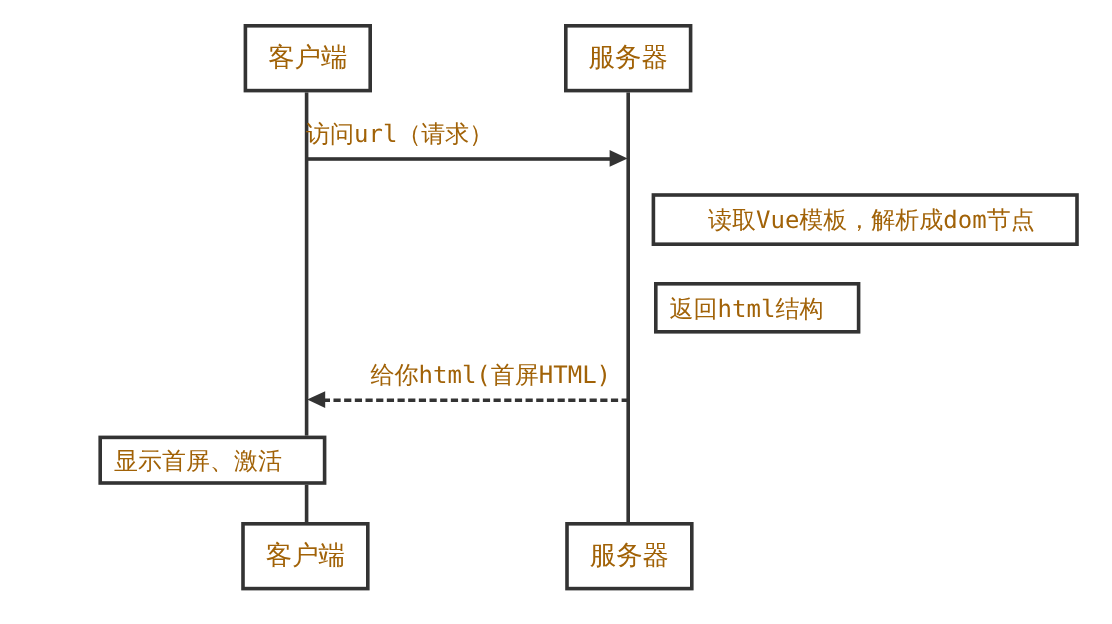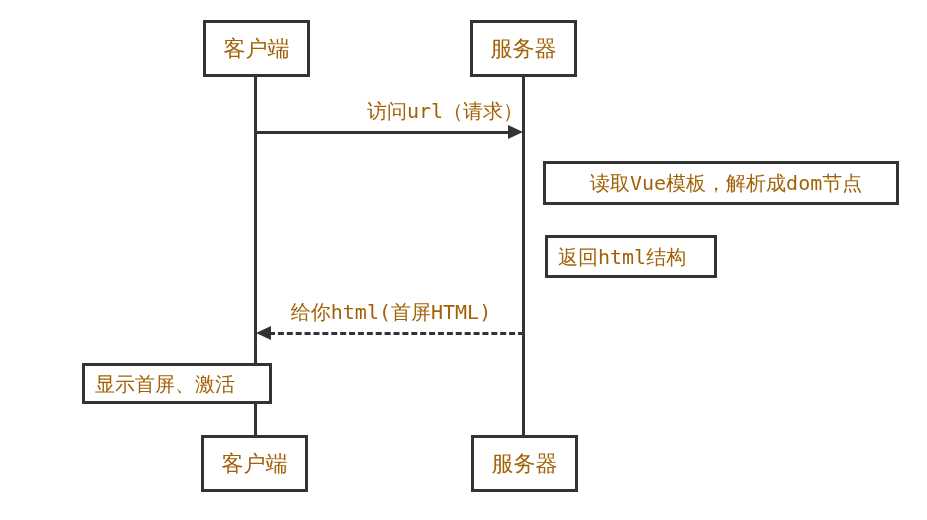--- a/index.html
+++ b/index.html
@@ -67,21 +67,21 @@
     border-top: 7px solid transparent;
     border-bottom: 7px solid transparent;
     border-left: 15px solid #333333;
     z-index: 2;
   }
   .msg1-label {
     position: absolute;
     left: 255px;
     top: 98px;
     width: 268px;
-    text-align: right;
+    text-align: left;
     font-size: 20px;
     line-height: 1.3;
     white-space: nowrap;
     z-index: 2;
   }
 
   
   .msg2-line {
     position: absolute;
     left: 269px;
@@ -96,21 +96,21 @@
     left: 256px;
     top: 326px;
     width: 0; height: 0;
     border-top: 7px solid transparent;
     border-bottom: 7px solid transparent;
     border-right: 15px solid #333333;
     z-index: 2;
   }
   .msg2-label {
     position: absolute;
-    left: 258px;
+    left: 276px;
     top: 299px;
     width: 266px;
     text-align: center;
     font-size: 20px;
     line-height: 1.3;
     white-space: nowrap;
     z-index: 2;
   }
 
   

